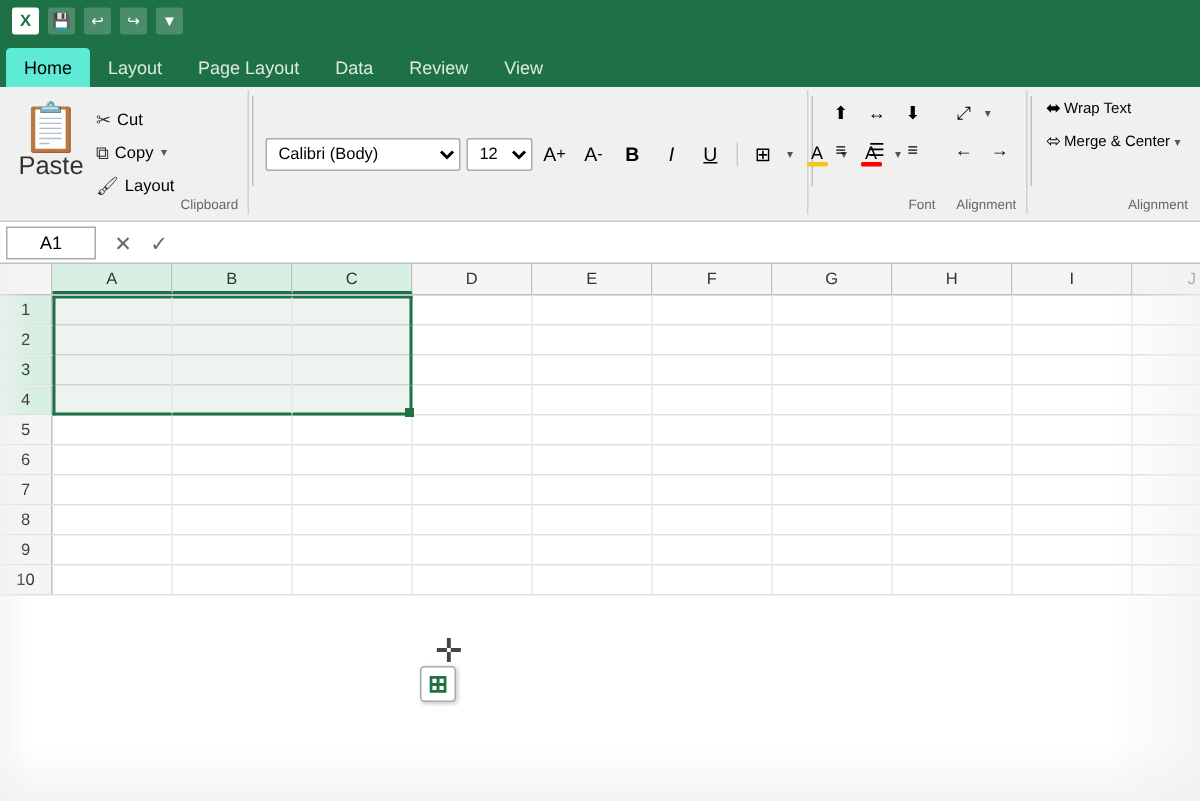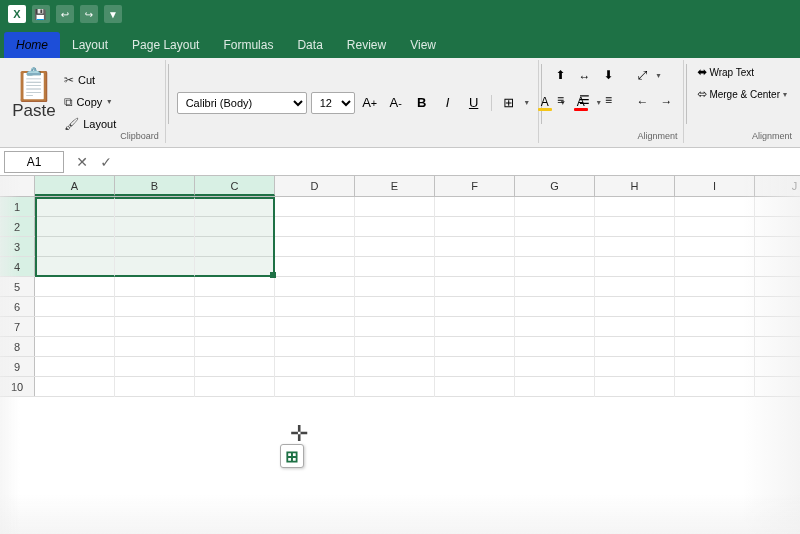--- a/index.html
+++ b/index.html
@@ -48,24 +48,23 @@
     .ribbon-tab {
       padding: 5px 12px;
       font-size: 12px;
       color: rgba(255,255,255,0.85);
       cursor: pointer;
       border-radius: 3px 3px 0 0;
       height: 26px;
       display: flex; align-items: center;
     }
     .ribbon-tab.active {
-      background: #1d4ed8;
+      background: #5eead4;
       color: #000;
       font-weight: 500;
-      font-style: italic;
     }
 
     
     .ribbon {
       background: #f0f0f0;
       border-bottom: 1px solid #c8c8c8;
       height: 90px;
       display: flex;
       align-items: stretch;
       padding: 2px 4px 4px 4px;
@@ -434,21 +433,20 @@
   <div class="title-bar-btn">💾</div>
   <div class="title-bar-btn">↩</div>
   <div class="title-bar-btn">↪</div>
   <div class="title-bar-btn">▼</div>
 </div>
 
 <div class="ribbon-tabs">
   <div class="ribbon-tab active">Home</div>
   <div class="ribbon-tab">Layout</div>
   <div class="ribbon-tab">Page Layout</div>
-  <div class="ribbon-tab">Formulas</div>
   <div class="ribbon-tab">Data</div>
   <div class="ribbon-tab">Review</div>
   <div class="ribbon-tab">View</div>
 </div>
 
 <div class="ribbon">
 
   <div class="ribbon-group" style="flex-direction:row; align-items:stretch;">
     <div class="paste-btn">
       <div class="paste-icon">📋</div>
@@ -496,20 +494,21 @@
         <span style="font-size:12px;">A</span>
         <div class="color-bar" style="background:#f5c518;"></div>
       </div>
       <span class="dropdown-arrow">▾</span>
       <div class="color-btn" style="position:relative;">
         <span style="font-size:12px;">A</span>
         <div class="color-bar" style="background:#ff0000;"></div>
       </div>
       <span class="dropdown-arrow">▾</span>
     </div>
+    <div class="ribbon-group-label">Font</div>
   </div>
 
   <div class="vertical-divider"></div>
 
   <div class="ribbon-group" style="flex-direction:column; gap:3px; padding: 4px 6px 2px 6px;">
     <div class="align-row">
       <button class="align-btn">⬆</button>
       <button class="align-btn">↔</button>
       <button class="align-btn">⬇</button>
       <span style="width:8px;"></span>

